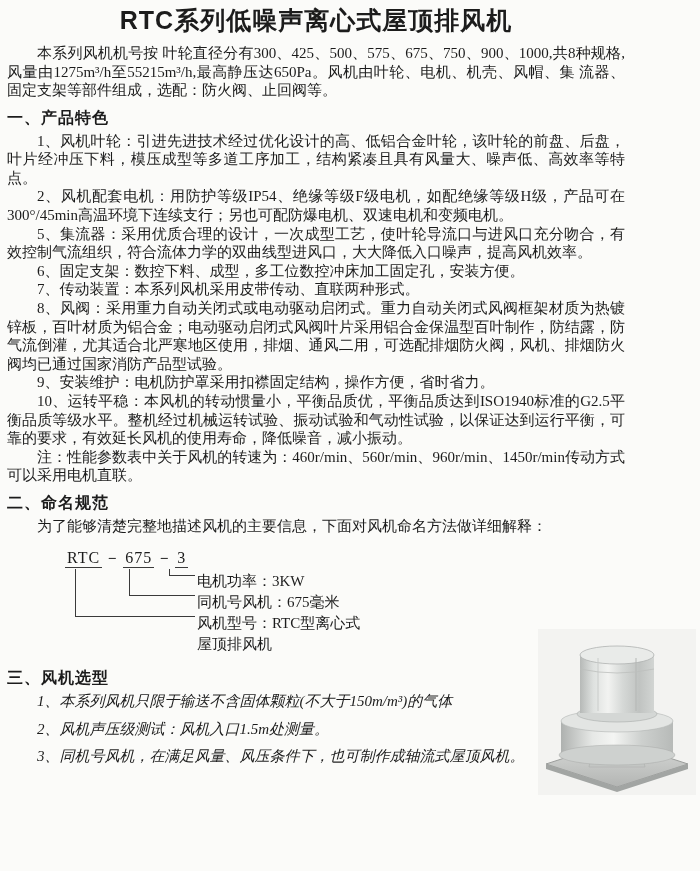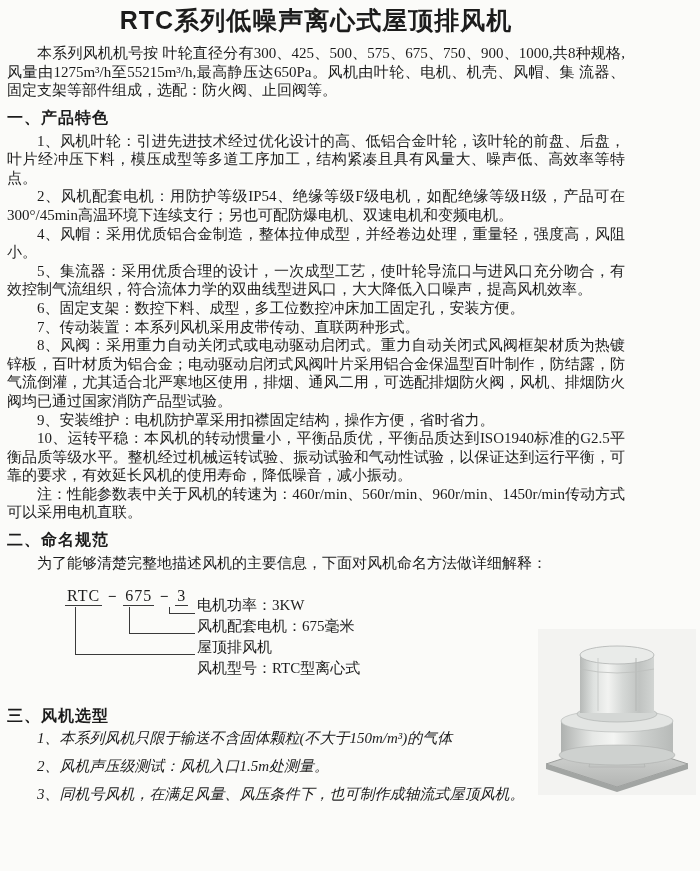--- a/index.html
+++ b/index.html
@@ -24,39 +24,38 @@
     font-size:16px;font-weight:bold;margin:8px 0 4px 0;letter-spacing:1px;
   }
   
   .diagram{position:relative;height:112px;margin:13px 0 0 58px;}
   .code{position:absolute;left:0;top:0;font-size:16px;letter-spacing:1px;white-space:nowrap;}
   .code .part{border-bottom:1px solid #3a3a3a;padding:0 2px 1px 2px;}
   .code .dash{padding:0 2px;}
   .vline,.hline{position:absolute;background:#3a3a3a;}
   .vline{width:1px;}
   .hline{height:1px;}
-  .diagram-labels{position:absolute;left:132px;top:9px;line-height:21px;white-space:nowrap;}
+  .diagram-labels{position:absolute;left:132px;top:23px;line-height:21px;white-space:nowrap;}
   
   .fan{position:absolute;left:538px;top:629px;}
   
   .sel p.body{margin-bottom:9px;font-style:italic;}
 </style>
 </head>
 <body>
 
 <div class="page">
 
   <h1 class="title">RTC系列低噪声离心式屋顶排风机</h1>
 
   <p class="body intro">本系列风机机号按 叶轮直径分有300、425、500、575、675、750、900、1000,共8种规格,风量由1275m³/h至55215m³/h,最高静压达650Pa。风机由叶轮、电机、机壳、风帽、集 流器、固定支架等部件组成，选配：防火阀、止回阀等。</p>
 
   <h2 class="sec">一、产品特色</h2>
   <p class="body">1、风机叶轮：引进先进技术经过优化设计的高、低铝合金叶轮，该叶轮的前盘、后盘，叶片经冲压下料，模压成型等多道工序加工，结构紧凑且具有风量大、噪声低、高效率等特点。</p>
   <p class="body">2、风机配套电机：用防护等级IP54、绝缘等级F级电机，如配绝缘等级H级，产品可在300°/45min高温环境下连续支行；另也可配防爆电机、双速电机和变频电机。</p>
-  <p class="body">4、风帽：采用优质铝合金制造，整体拉伸成型，并经卷边处理，重量轻，强度高，风阻小。</p>
   <p class="body">5、集流器：采用优质合理的设计，一次成型工艺，使叶轮导流口与进风口充分吻合，有效控制气流组织，符合流体力学的双曲线型进风口，大大降低入口噪声，提高风机效率。</p>
   <p class="body">6、固定支架：数控下料、成型，多工位数控冲床加工固定孔，安装方便。</p>
   <p class="body">7、传动装置：本系列风机采用皮带传动、直联两种形式。</p>
   <p class="body">8、风阀：采用重力自动关闭式或电动驱动启闭式。重力自动关闭式风阀框架材质为热镀锌板，百叶材质为铝合金；电动驱动启闭式风阀叶片采用铝合金保温型百叶制作，防结露，防气流倒灌，尤其适合北严寒地区使用，排烟、通风二用，可选配排烟防火阀，风机、排烟防火阀均已通过国家消防产品型试验。</p>
   <p class="body">9、安装维护：电机防护罩采用扣襟固定结构，操作方便，省时省力。</p>
   <p class="body">10、运转平稳：本风机的转动惯量小，平衡品质优，平衡品质达到ISO1940标准的G2.5平衡品质等级水平。整机经过机械运转试验、振动试验和气动性试验，以保证达到运行平衡，可靠的要求，有效延长风机的使用寿命，降低噪音，减小振动。</p>
   <p class="body">注：性能参数表中关于风机的转速为：460r/min、560r/min、960r/min、1450r/min传动方式可以采用电机直联。</p>
 
   <h2 class="sec">二、命名规范</h2>
   <p class="body">为了能够清楚完整地描述风机的主要信息，下面对风机命名方法做详细解释：</p>
@@ -67,23 +66,23 @@
     </div>
 
     <div class="vline" style="left:104px;top:21px;height:6px;"></div>
     <div class="hline" style="left:104px;top:27px;width:26px;"></div>
     <div class="vline" style="left:64px;top:21px;height:26px;"></div>
     <div class="hline" style="left:64px;top:47px;width:66px;"></div>
     <div class="vline" style="left:10px;top:21px;height:47px;"></div>
     <div class="hline" style="left:10px;top:68px;width:120px;"></div>
     <div class="diagram-labels">
       <div>电机功率：3KW</div>
-      <div>风机配套电机：675毫米</div>
+      <div>同机号风机：675毫米</div>
+      <div>风机型号：RTC型离心式</div>
       <div>屋顶排风机</div>
-      <div>风机型号：RTC型离心式</div>
     </div>
   </div>
 
   <h2 class="sec">三、风机选型</h2>
   <div class="sel">
     <p class="body">1、本系列风机只限于输送不含固体颗粒(不大于150m/m³)的气体</p>
     <p class="body">2、风机声压级测试：风机入口1.5m处测量。</p>
     <p class="body">3、同机号风机，在满足风量、风压条件下，也可制作成轴流式屋顶风机。</p>
   </div>
 

